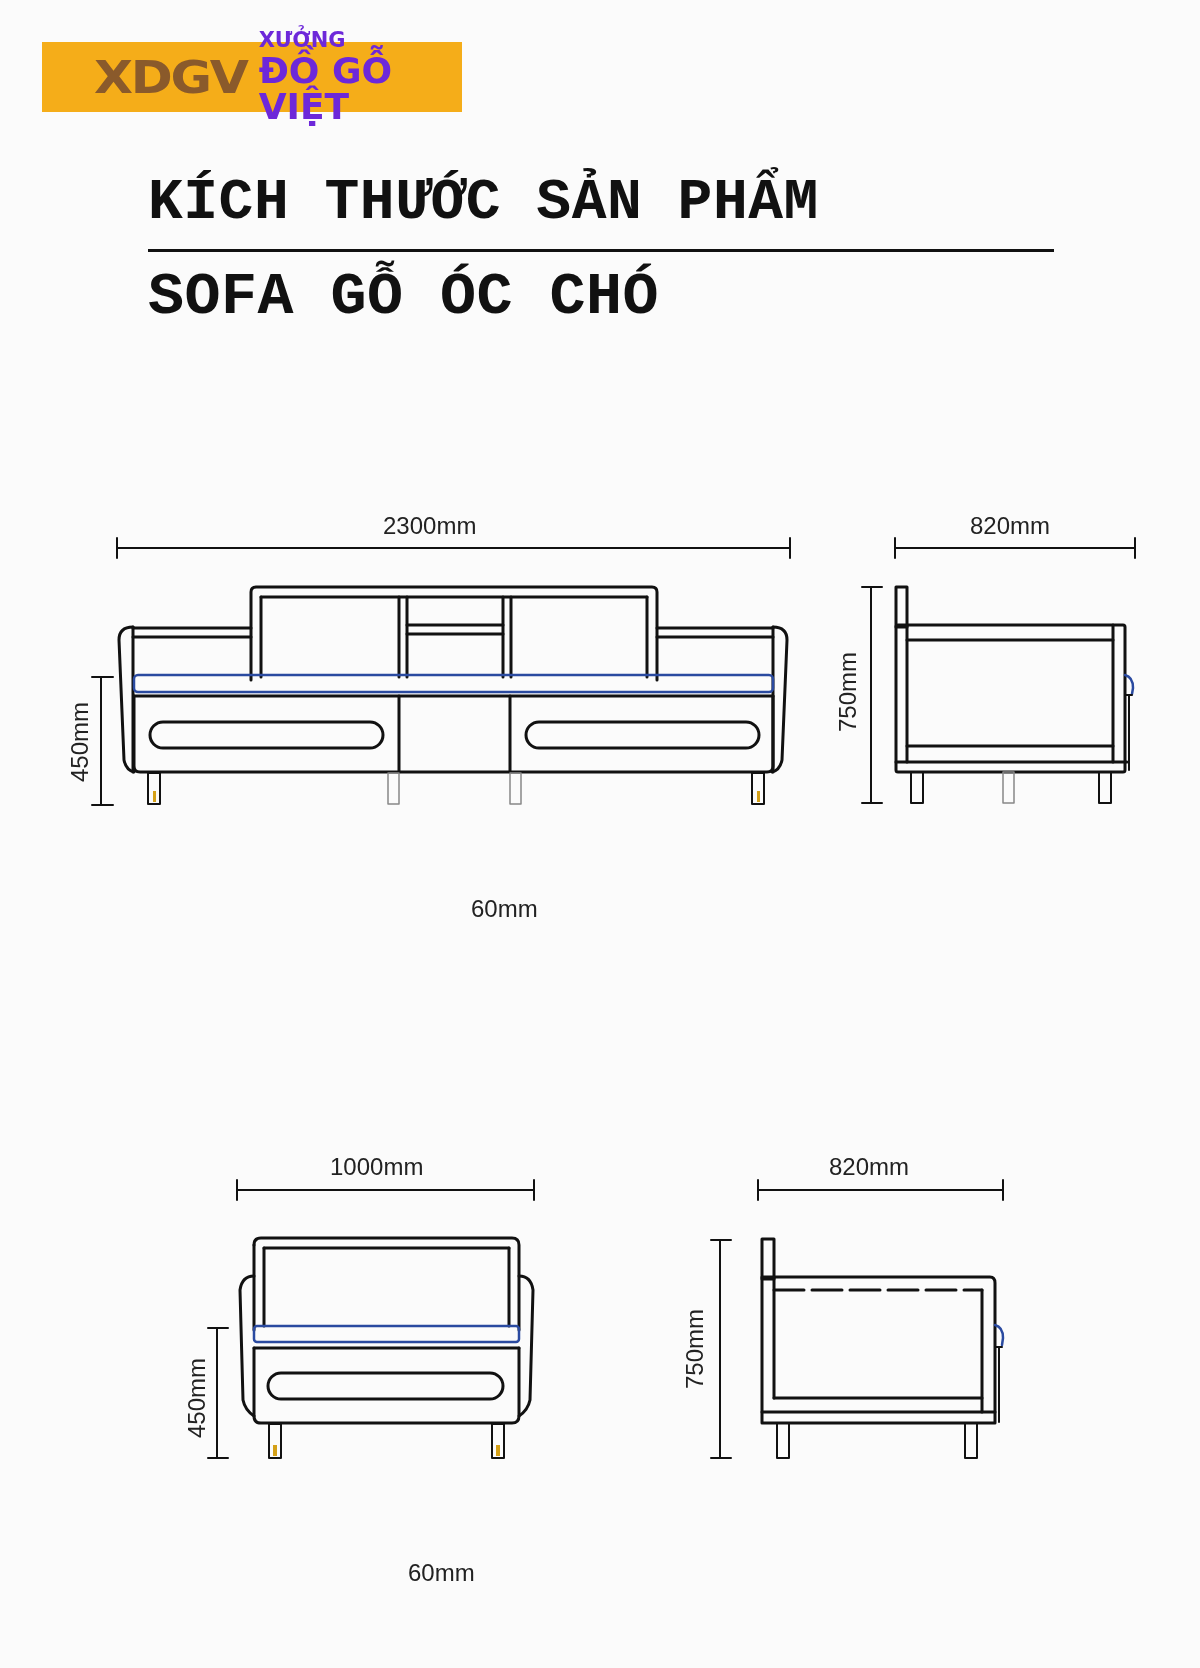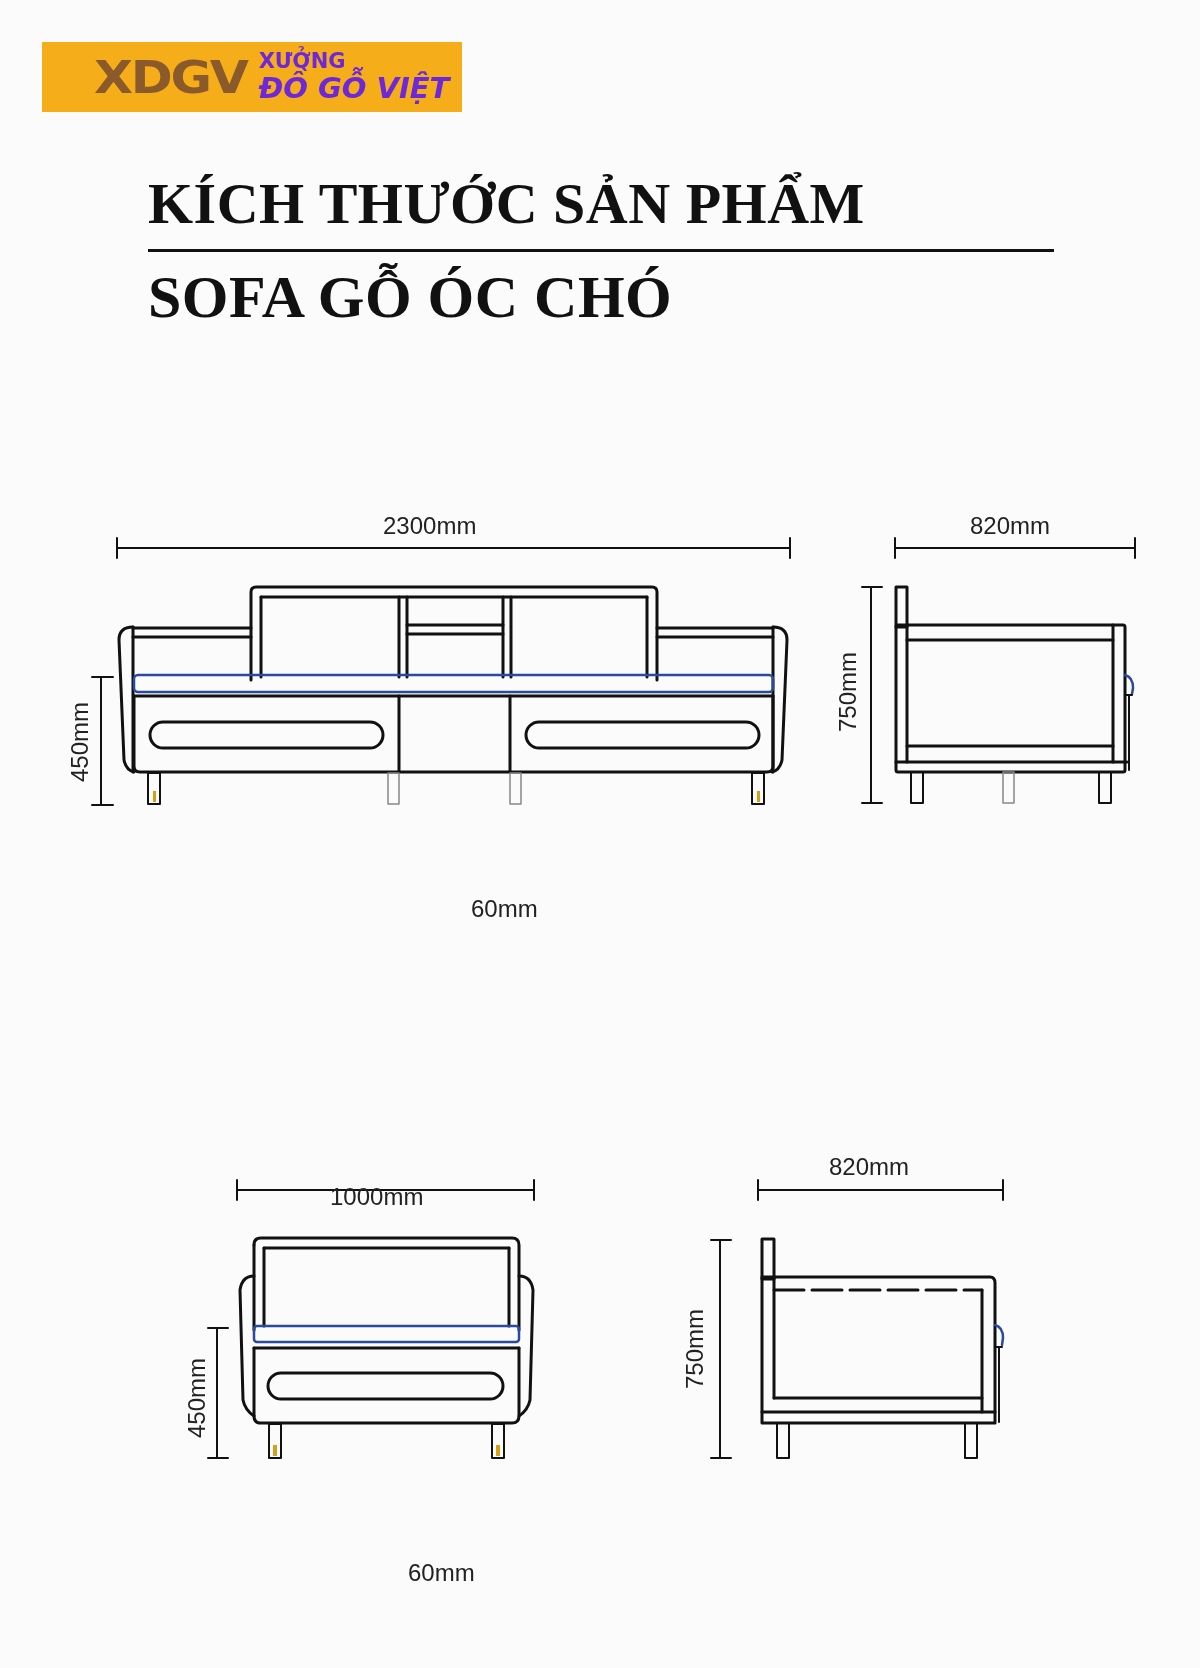--- a/index.html
+++ b/index.html
@@ -1,22 +1,22 @@
 <!DOCTYPE html>
 <html><head>
 <meta charset="utf-8">
 <style>
   html, body { margin:0; padding:0; background:#fbfbfb; }
   body { width:1200px; height:1668px; position:relative; overflow:hidden; font-family:"Liberation Sans", sans-serif; }
   .logo { position:absolute; left:42px; top:42px; width:380px; height:70px; background:#f5ad19; display:flex; align-items:center;padding-left:40px; }
   .logo-mark { font-family:"DejaVu Sans", sans-serif; font-weight:bold; font-size:44px; color:#8a5a2b; letter-spacing:-2px; margin-left:12px; transform:scaleX(1.15); transform-origin:left center; }
   .logo-text { margin-left:32px; color:#6d28d9; font-family:"DejaVu Sans", sans-serif; font-weight:bold; line-height:1; }
   .logo-text .l1 { font-size:21px; }
-  .logo-text .l2 { font-size:29px; margin-top:2px;font-style:italic; }
-  .title { position:absolute; left:148px; font-family:Liberation Serif, serif; font-weight:bold; color:#111; letter-spacing:0.5px; }
+  .logo-text .l2 { font-size:36px; margin-top:2px; }
+  .title { position:absolute; left:148px; font-family:Liberation Mono, monospace; font-weight:bold; color:#111; letter-spacing:0.5px; }
   .title.t1 { top:170px; font-size:58px; }
   .title.t2 { top:263px; font-size:60px; }
   .rule { position:absolute; left:148px; top:249px; width:906px; height:3px; background:#111; }
   .dim { position:absolute; font-size:24px; color:#222; white-space:nowrap; }
   .dim.v { transform:rotate(-90deg); transform-origin:center center; }
   svg.drawing { position:absolute; left:0; top:0; }
 </style>
 </head>
 <body>
 
@@ -164,18 +164,18 @@
   </g>
 </svg>
 
 <div class="dim" style="left:383px; top:512px;">2300mm</div>
 <div class="dim v" style="left:40px; top:728px;">450mm</div>
 <div class="dim" style="left:471px; top:895px;">60mm</div>
 
 <div class="dim" style="left:970px; top:512px;">820mm</div>
 <div class="dim v" style="left:808px; top:678px;">750mm</div>
 
-<div class="dim" style="left:330px; top:1183px;">1000mm</div>
+<div class="dim" style="left:330px; top:1153px;">1000mm</div>
 <div class="dim v" style="left:157px; top:1384px;">450mm</div>
 <div class="dim" style="left:408px; top:1559px;">60mm</div>
 
 <div class="dim" style="left:829px; top:1153px;">820mm</div>
 <div class="dim v" style="left:655px; top:1335px;">750mm</div>
 
 </body></html>

